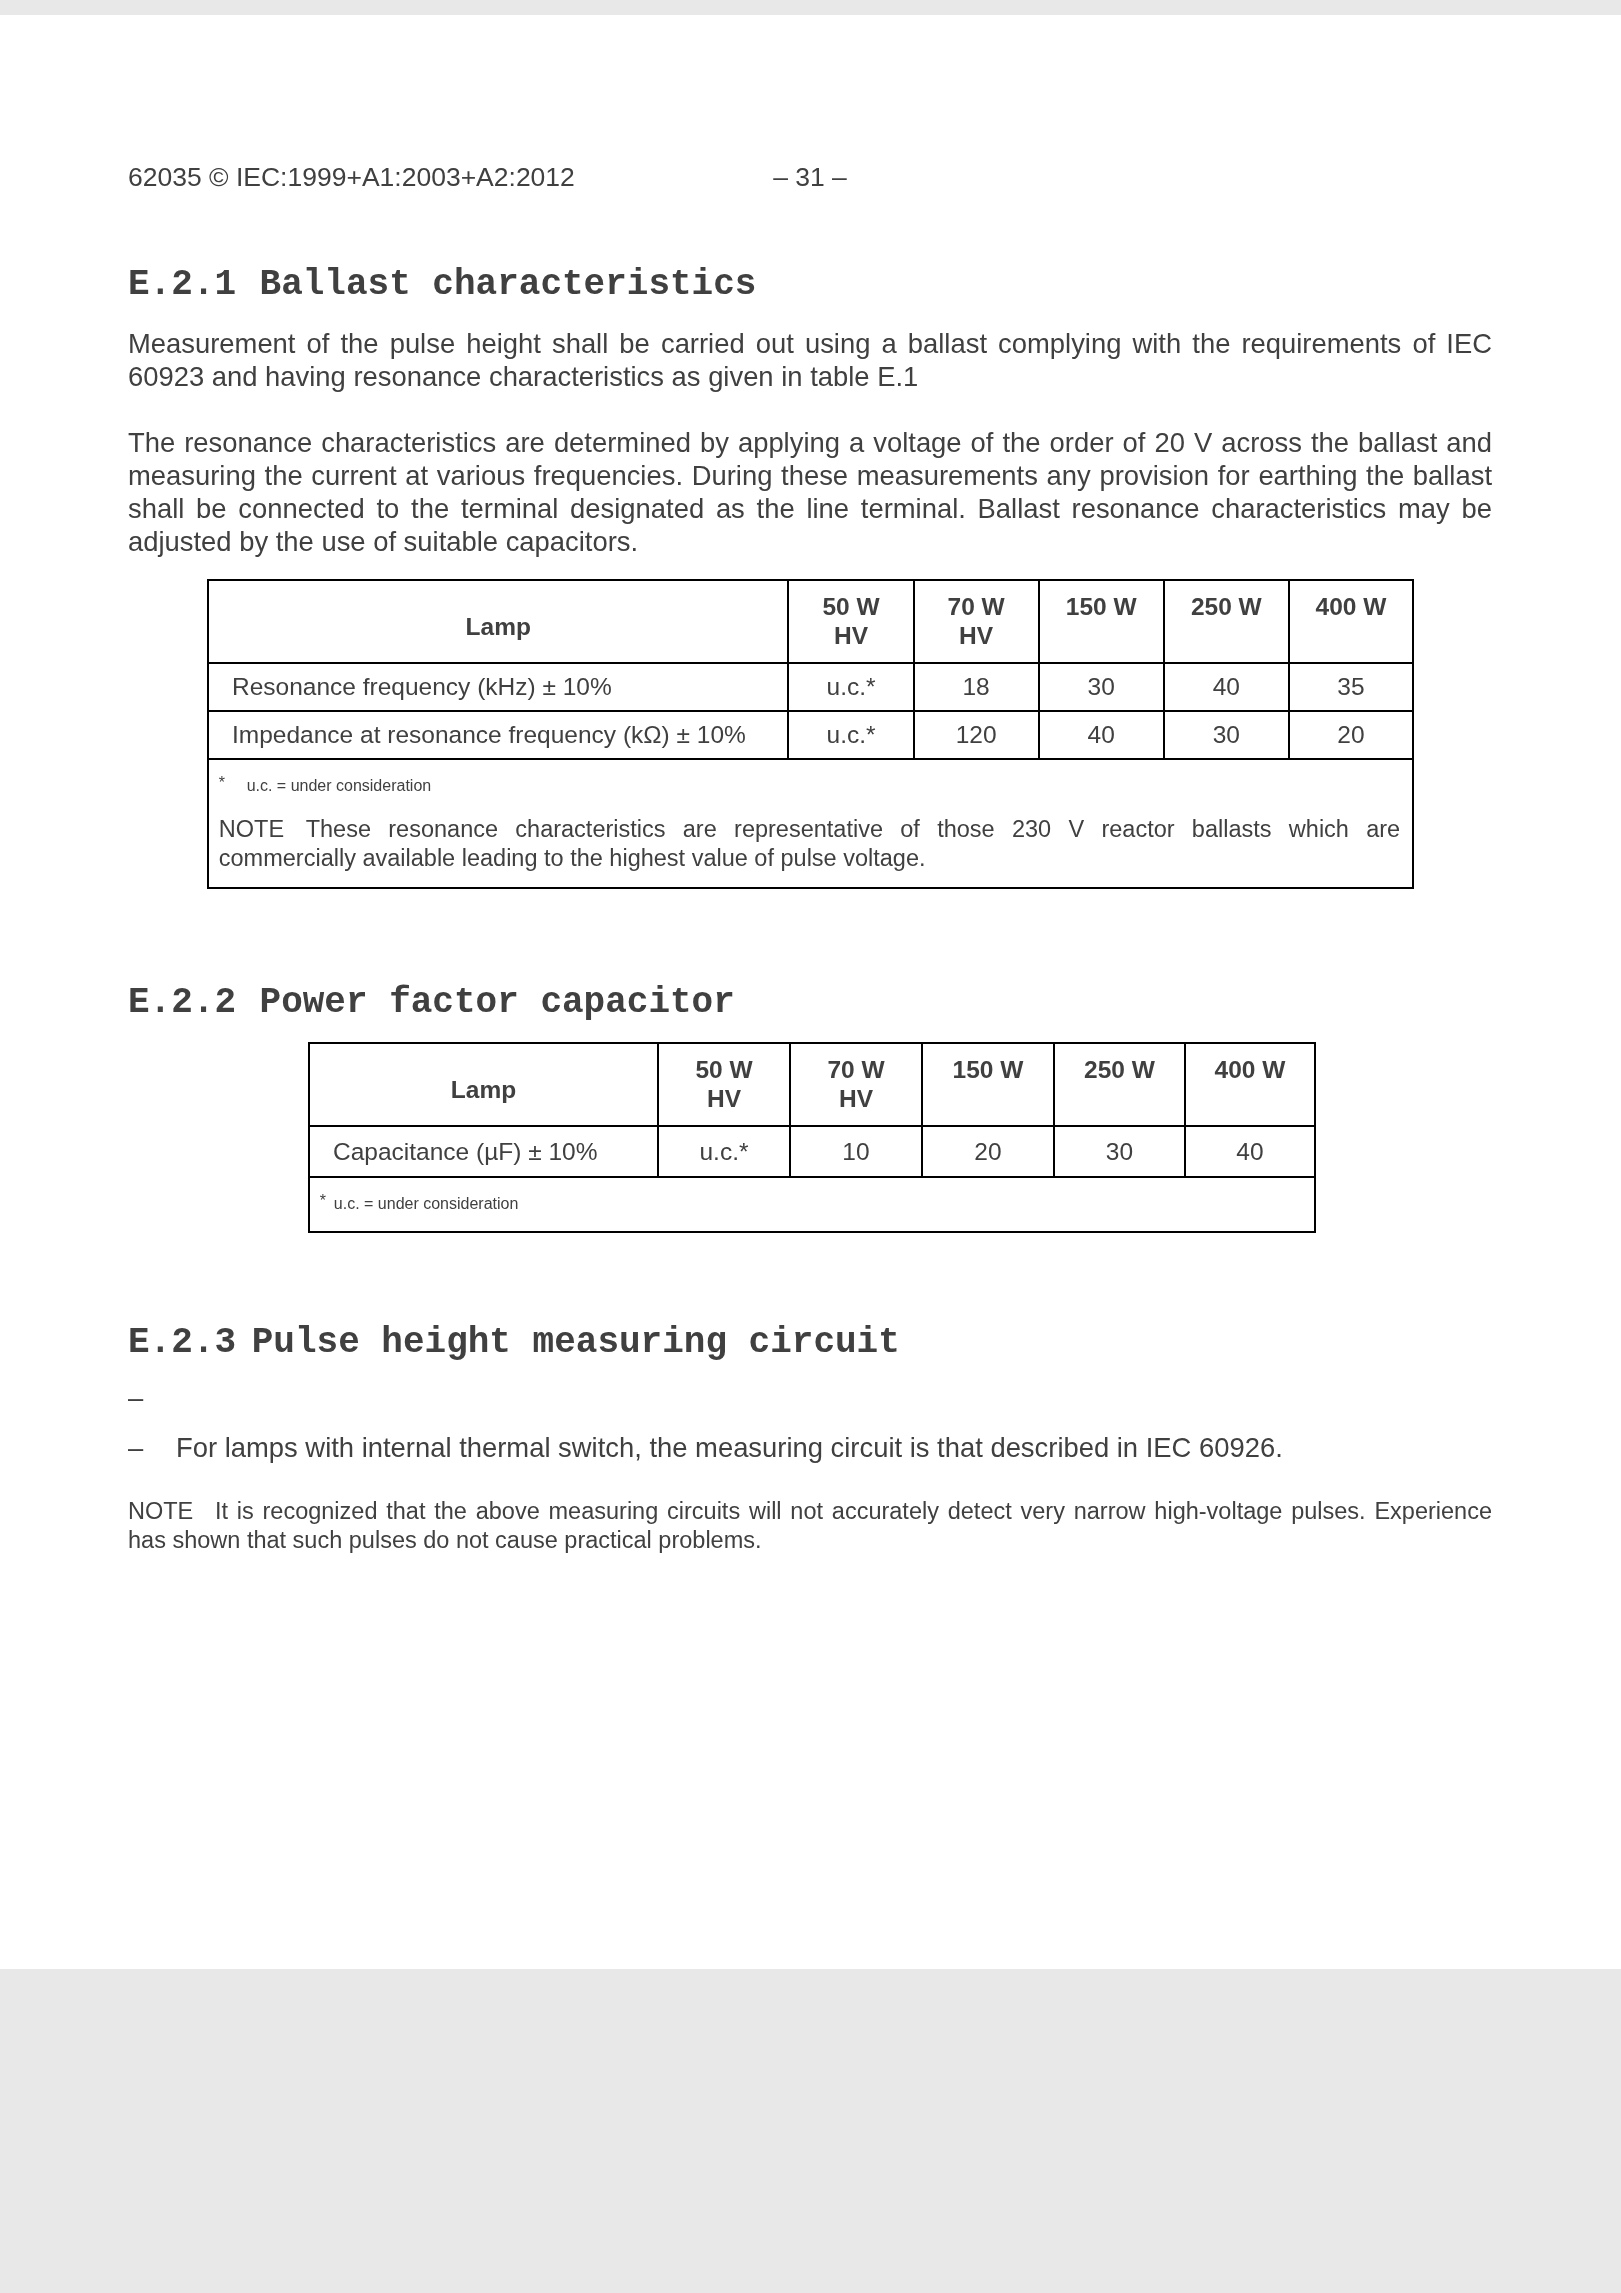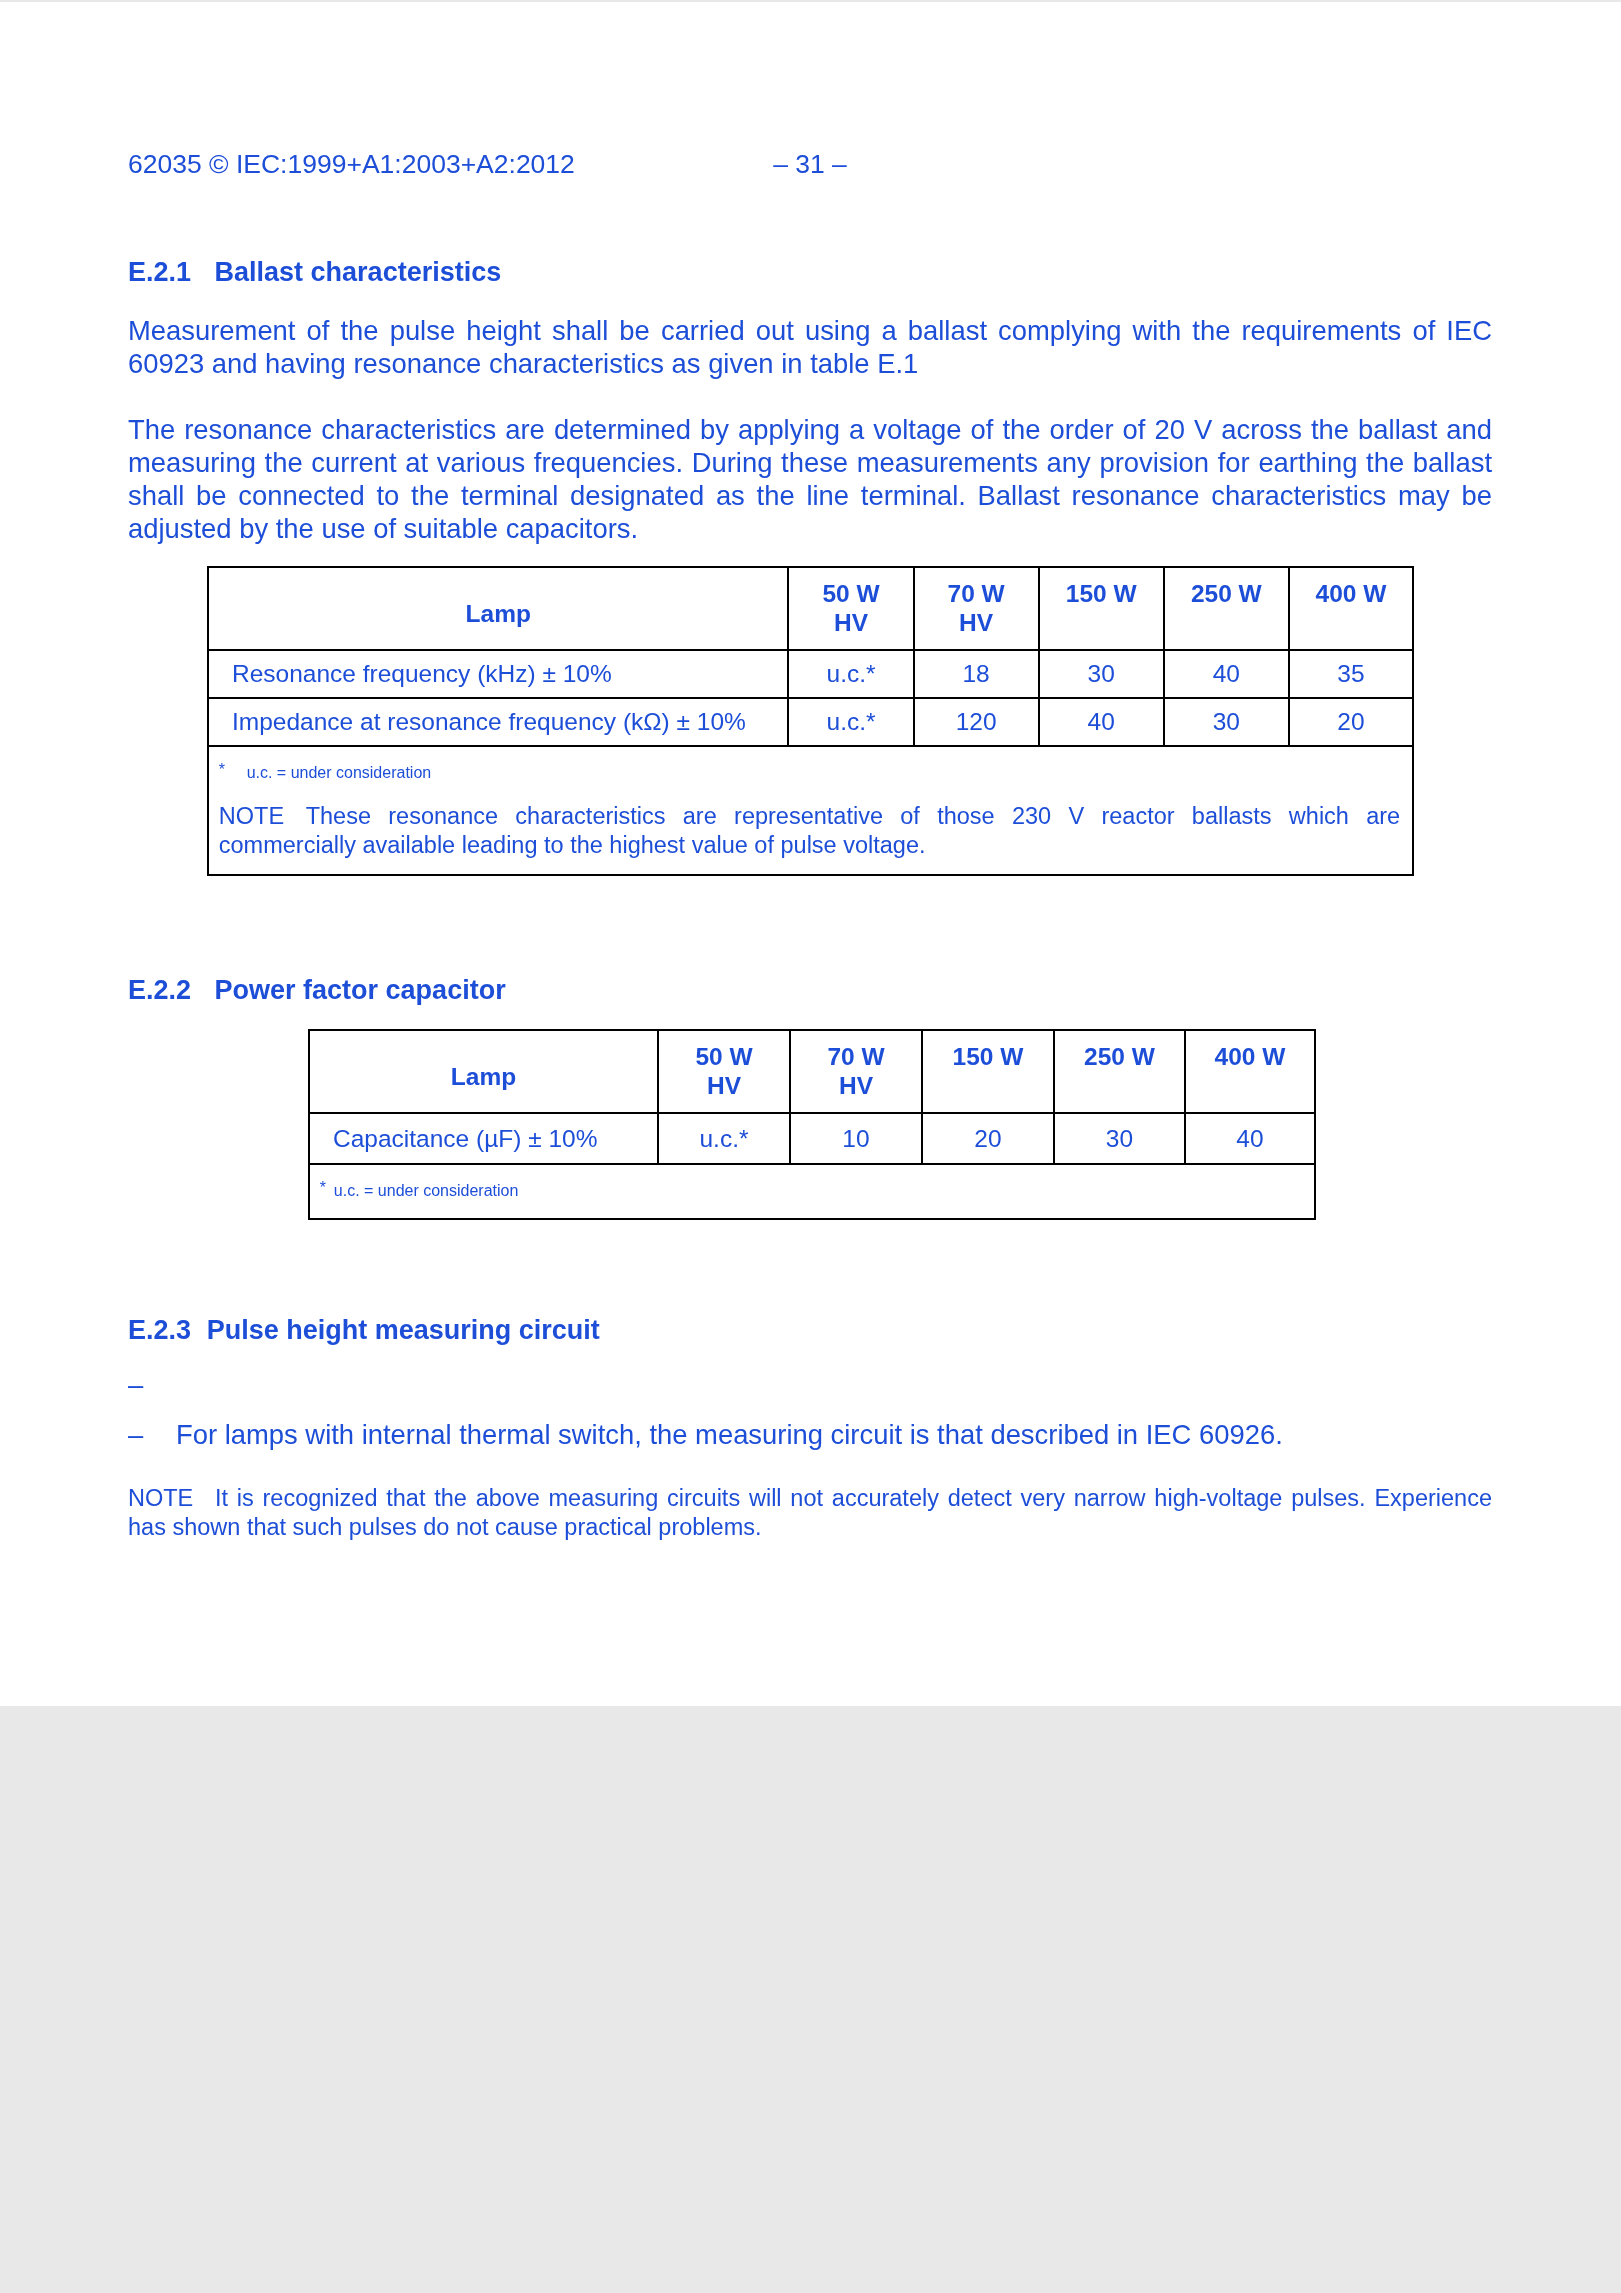--- a/index.html
+++ b/index.html
@@ -1,39 +1,39 @@
 <!DOCTYPE html>
 <html><head>
 <meta charset="utf-8">
 <style>
   html, body { margin: 0; padding: 0; background: #e8e8e8; }
   .page {
     position: relative;
     width: 1621px;
-    height: 1704px;
-    margin: 2px auto;
+    height: 1954px;
+    margin: 15px auto;
     background: #ffffff;
-    color: #1d4ed8;
+    color: #404040;
     font-family: "Liberation Sans", sans-serif;
   }
   .content {
     position: absolute;
     left: 128px;
     top: 0;
     width: 1364px;
     padding-top: 147px;
   }
   
   .pg-header { position: relative; font-size: 26.5px; line-height: 31px; }
   .pg-header .page-num {
     position: absolute; left: 50%; transform: translateX(-50%);
     white-space: nowrap;
   }
   
-  .sec-heading { margin-top: 76px; font-size: 27px; line-height: 32px; font-weight: bold; }
+  .sec-heading { margin-top: 76px; font-size: 36px; line-height: 32px; font-weight: bold; font-family: Liberation Mono, monospace; }
   .sec-heading .h-num { display: inline-block; margin-right: 23.5px; }
   .sec-heading.e22 { margin-top: 98px; }
   .sec-heading.e23 { margin-top: 94px; }
   .sec-heading.e23 .h-num { margin-right: 15.7px; }
   
   p.body {
     margin: 0; margin-top: 25.5px;
     font-size: 27.4px; line-height: 33px;
     text-align: justify;
   }

